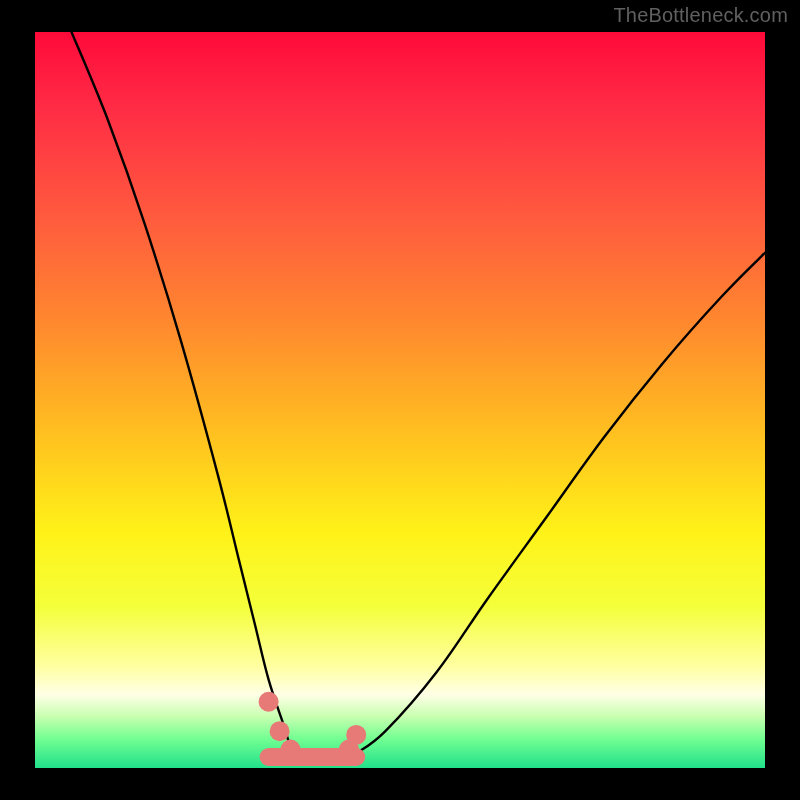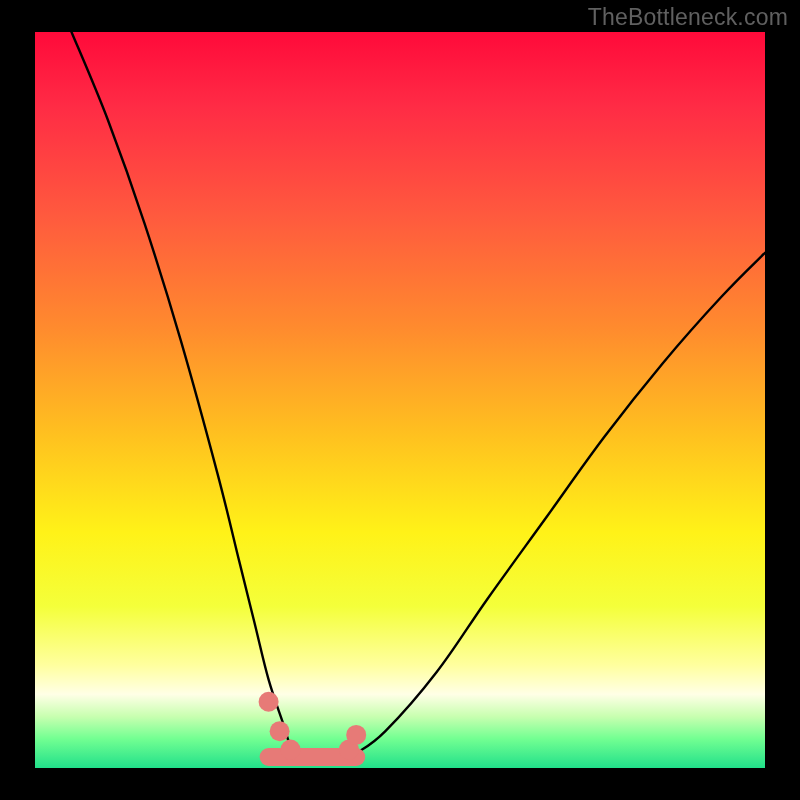--- a/index.html
+++ b/index.html
@@ -17,21 +17,21 @@
     top: 0;
     width: 800px;
     height: 800px;
     background: #000000;
   }
   .watermark {
     position: absolute;
     top: 4px;
     right: 12px;
     color: #606060;
-    font-size: 23px;
+    font-size: 20px;
     font-weight: 500;
     letter-spacing: 0.2px;
     user-select: none;
   }
   svg.plot {
     position: absolute;
     left: 0;
     top: 0;
   }
 </style>

